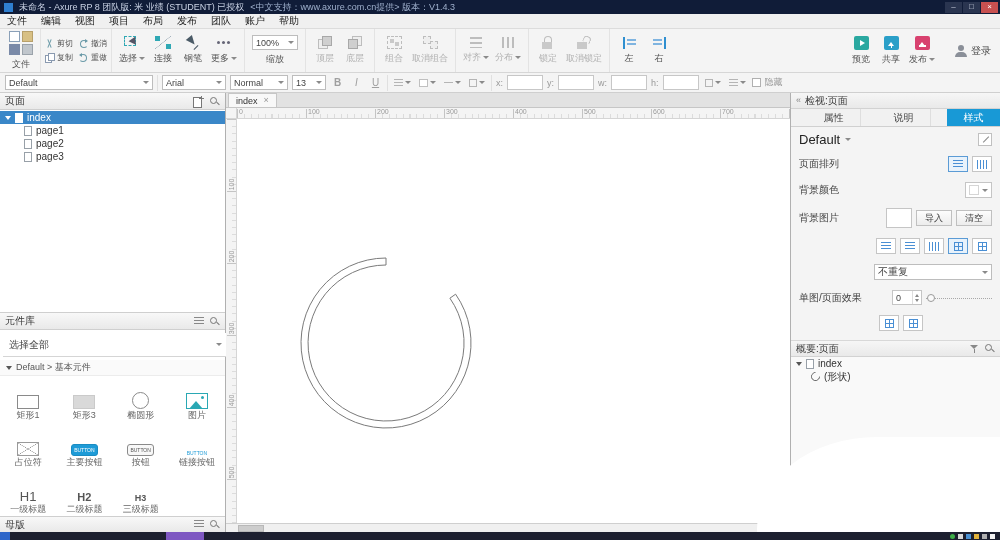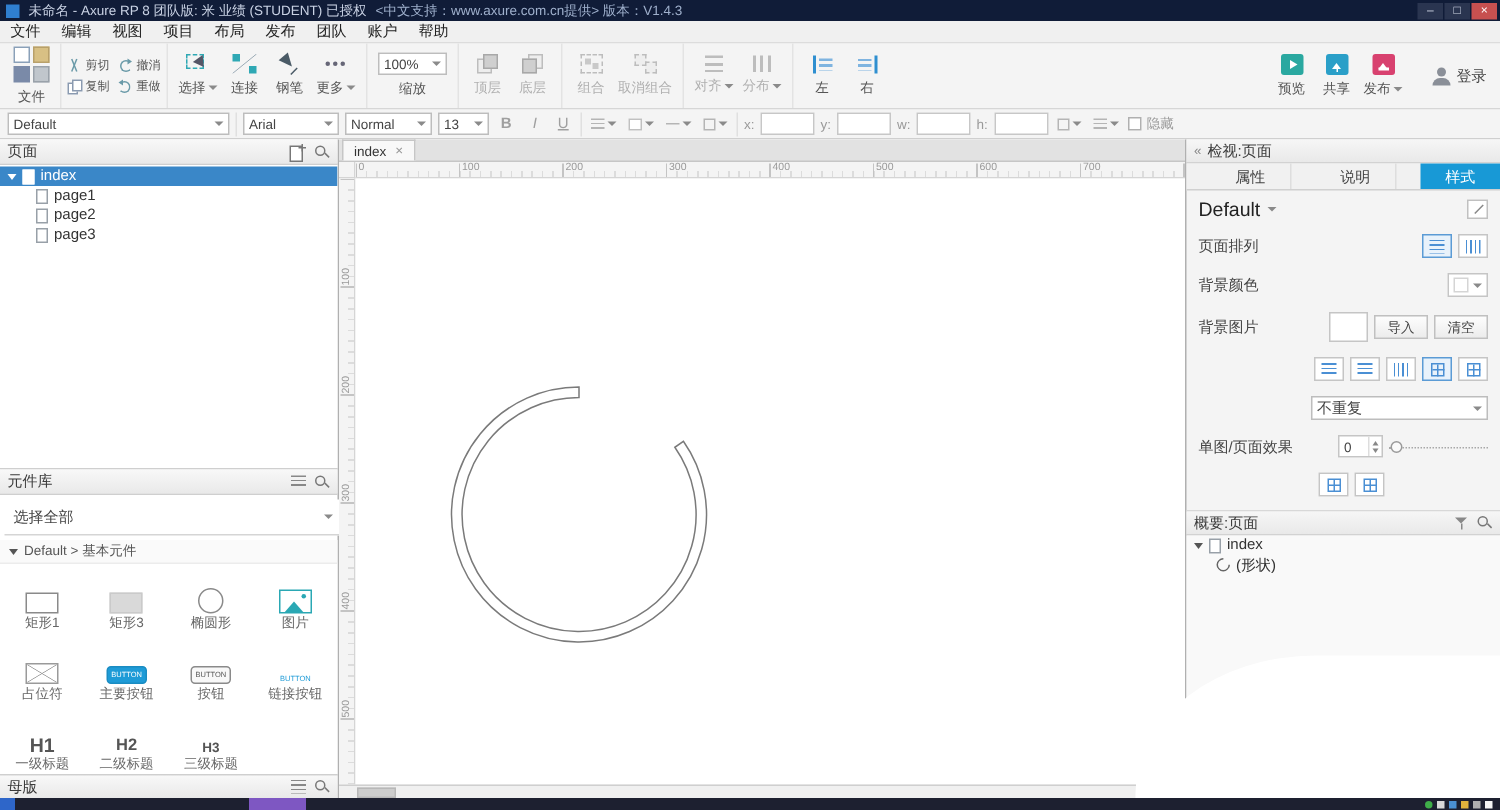--- a/index.html
+++ b/index.html
@@ -157,21 +157,21 @@
   .wi-ellipse{width:17px;height:17px;border:1px solid #8a8a8a;border-radius:50%;background:#fff;}
   .wi-image{width:22px;height:16px;border:1px solid #2aa8b4;background:#fff;position:relative;overflow:hidden;}
   .wi-image::before{content:"";position:absolute;right:3px;top:2px;width:3px;height:3px;border-radius:50%;background:#2aa8b4;}
   .wi-image::after{content:"";position:absolute;left:2px;bottom:-1px;border-left:7px solid transparent;border-right:7px solid transparent;border-bottom:8px solid #2aa8b4;}
   .wi-ph{width:22px;height:14px;border:1px solid #9a9a9a;background:
     linear-gradient(to top right,transparent calc(50% - .5px),#9a9a9a,transparent calc(50% + .5px)),
     linear-gradient(to bottom right,transparent calc(50% - .5px),#9a9a9a,transparent calc(50% + .5px));}
   .wi-btn{min-width:26px;height:12px;border:1px solid #8a8a8a;border-radius:3px;background:#f8f8f8;color:#555;font-size:5px;display:flex;align-items:center;justify-content:center;padding:0 2px;}
   .wi-btn.primary{background:#1e9bd7;border-color:#1a8cc2;color:#fff;}
   .wi-link{color:#1e9bd7;font-size:5px;}
-  .wi-h1{font-size:13px;font-weight:bold;color:#555;line-height:1;}
+  .wi-h1{font-size:13px;font-weight:normal;color:#555;line-height:1;}
   .wi-h2{font-size:11px;font-weight:bold;color:#555;line-height:1;}
   .wi-h3{font-size:9px;font-weight:bold;color:#555;line-height:1;}
   .masters-bar{border-top:1px solid #cfcfcf;}
 
   
   .centercol{flex:1;display:flex;flex-direction:column;min-width:0;background:#fff;}
   .tabbar{height:15px;background:#e2e2e2;border-bottom:1px solid #c6c6c6;display:flex;align-items:flex-end;padding-left:2px;flex:none;}
   .tab{height:14px;background:#f8f8f8;border:1px solid #c6c6c6;border-bottom:none;display:flex;align-items:center;gap:6px;padding:0 7px;font-size:9px;color:#333;}
   .tab .x{color:#999;font-size:9px;line-height:1;}
   .ruler-row{display:flex;height:11px;flex:none;}
@@ -374,20 +374,34 @@
         </span>
     </div>
     <div class="tb-item disabled">
       <span class="ic ic-dist"></span>
       <span class="lbl">
           <span>分布</span>
           <i class="caret"></i>
         </span>
     </div>
   </div>
+  <div class="tb-group">
+    <div class="tb-item disabled">
+      <span class="ic ic-lock"></span>
+      <span class="lbl">
+          <span>锁定</span>
+        </span>
+    </div>
+    <div class="tb-item disabled">
+      <span class="ic ic-unlock"></span>
+      <span class="lbl">
+          <span>取消锁定</span>
+        </span>
+    </div>
+  </div>
   <div class="tb-group no-sep">
     <div class="tb-item">
       <span class="ic ic-left"></span>
       <span class="lbl">
           <span>左</span>
         </span>
     </div>
     <div class="tb-item">
       <span class="ic ic-left ic-right"></span>
       <span class="lbl">

